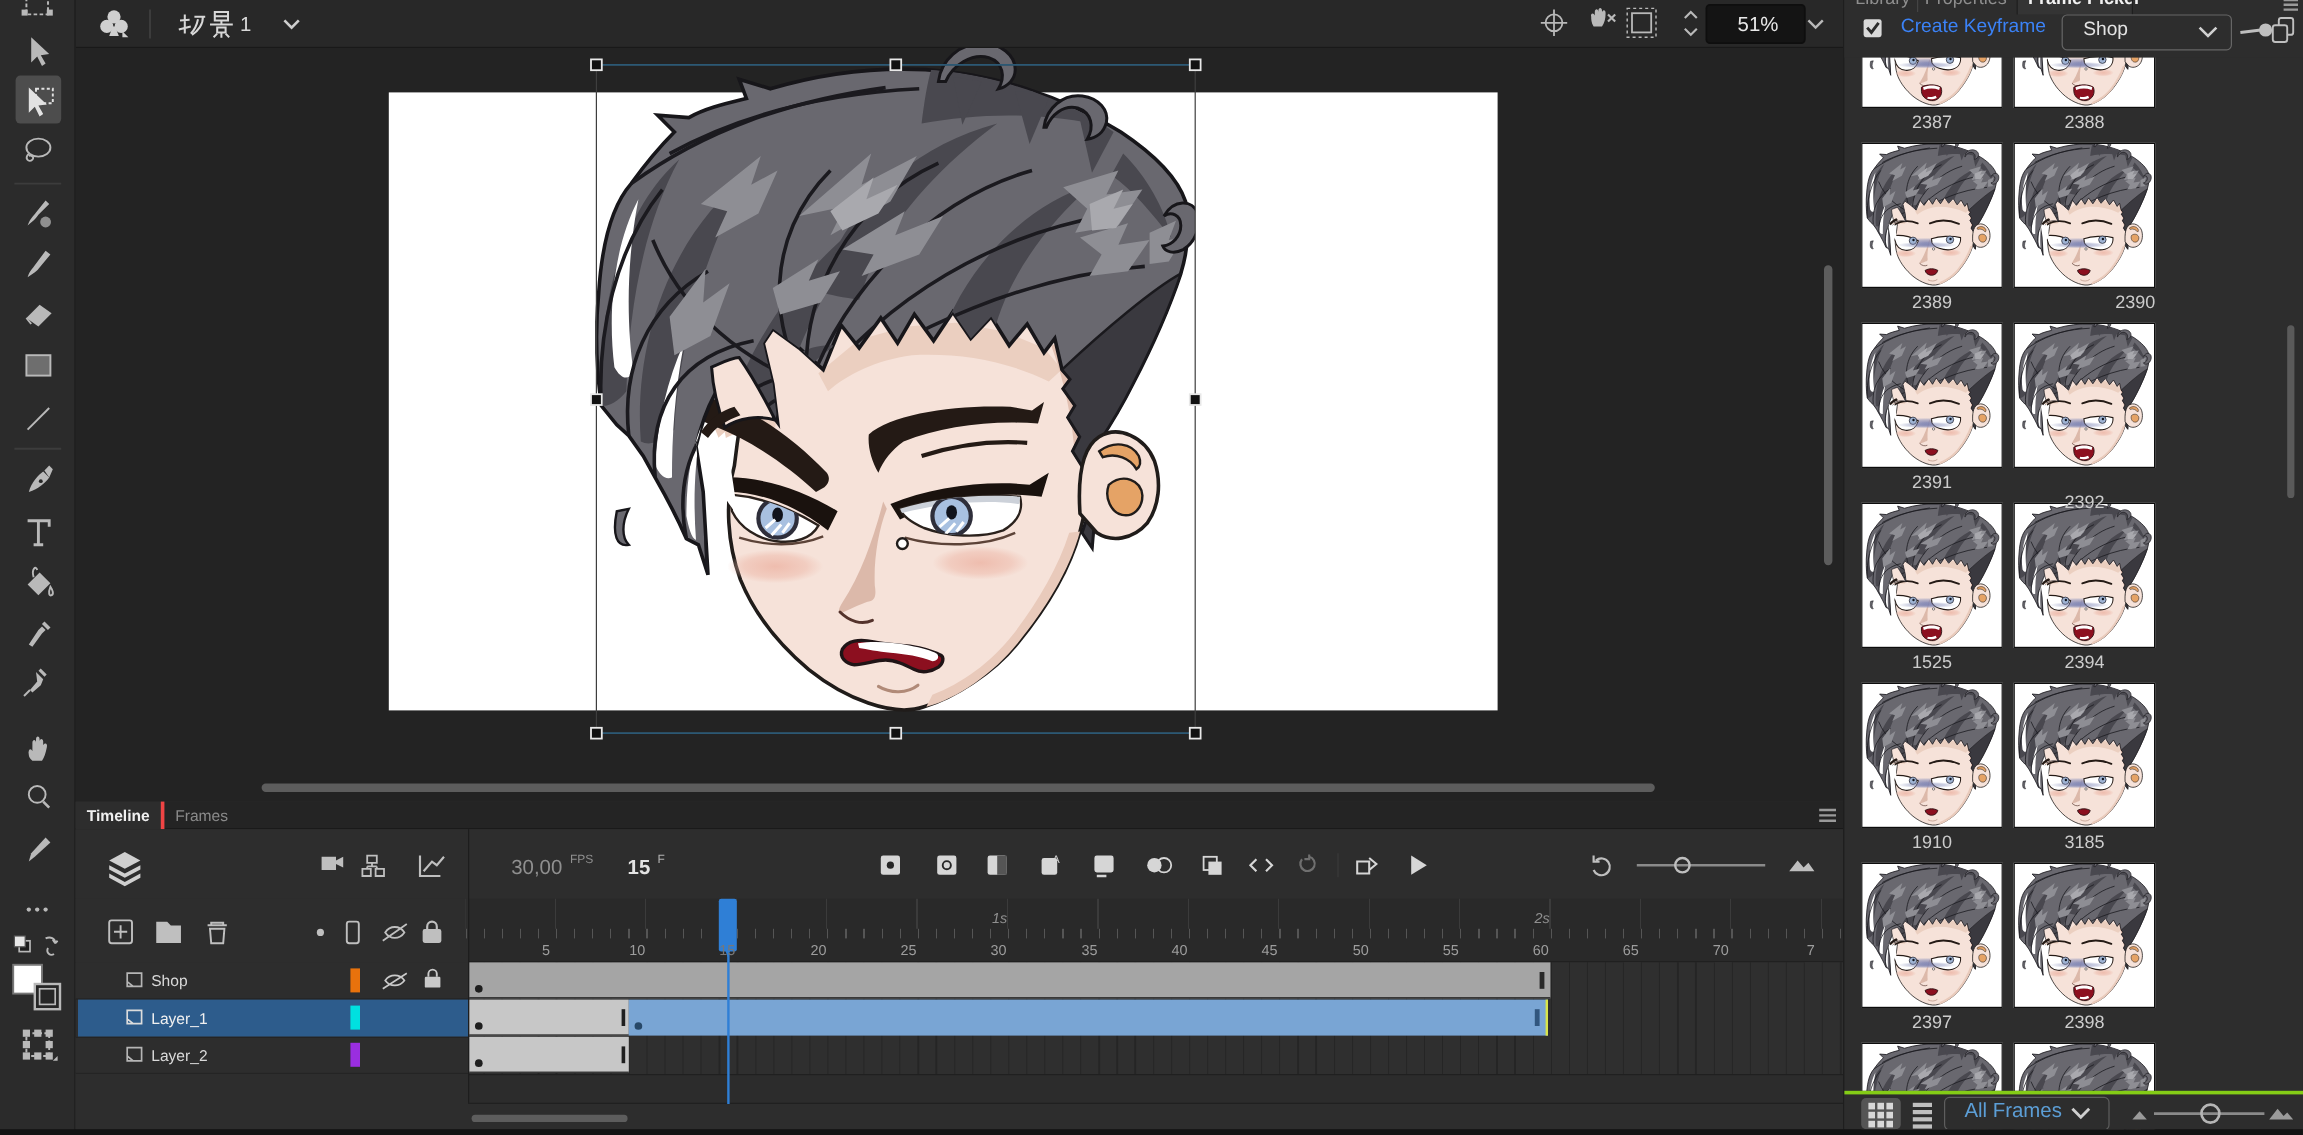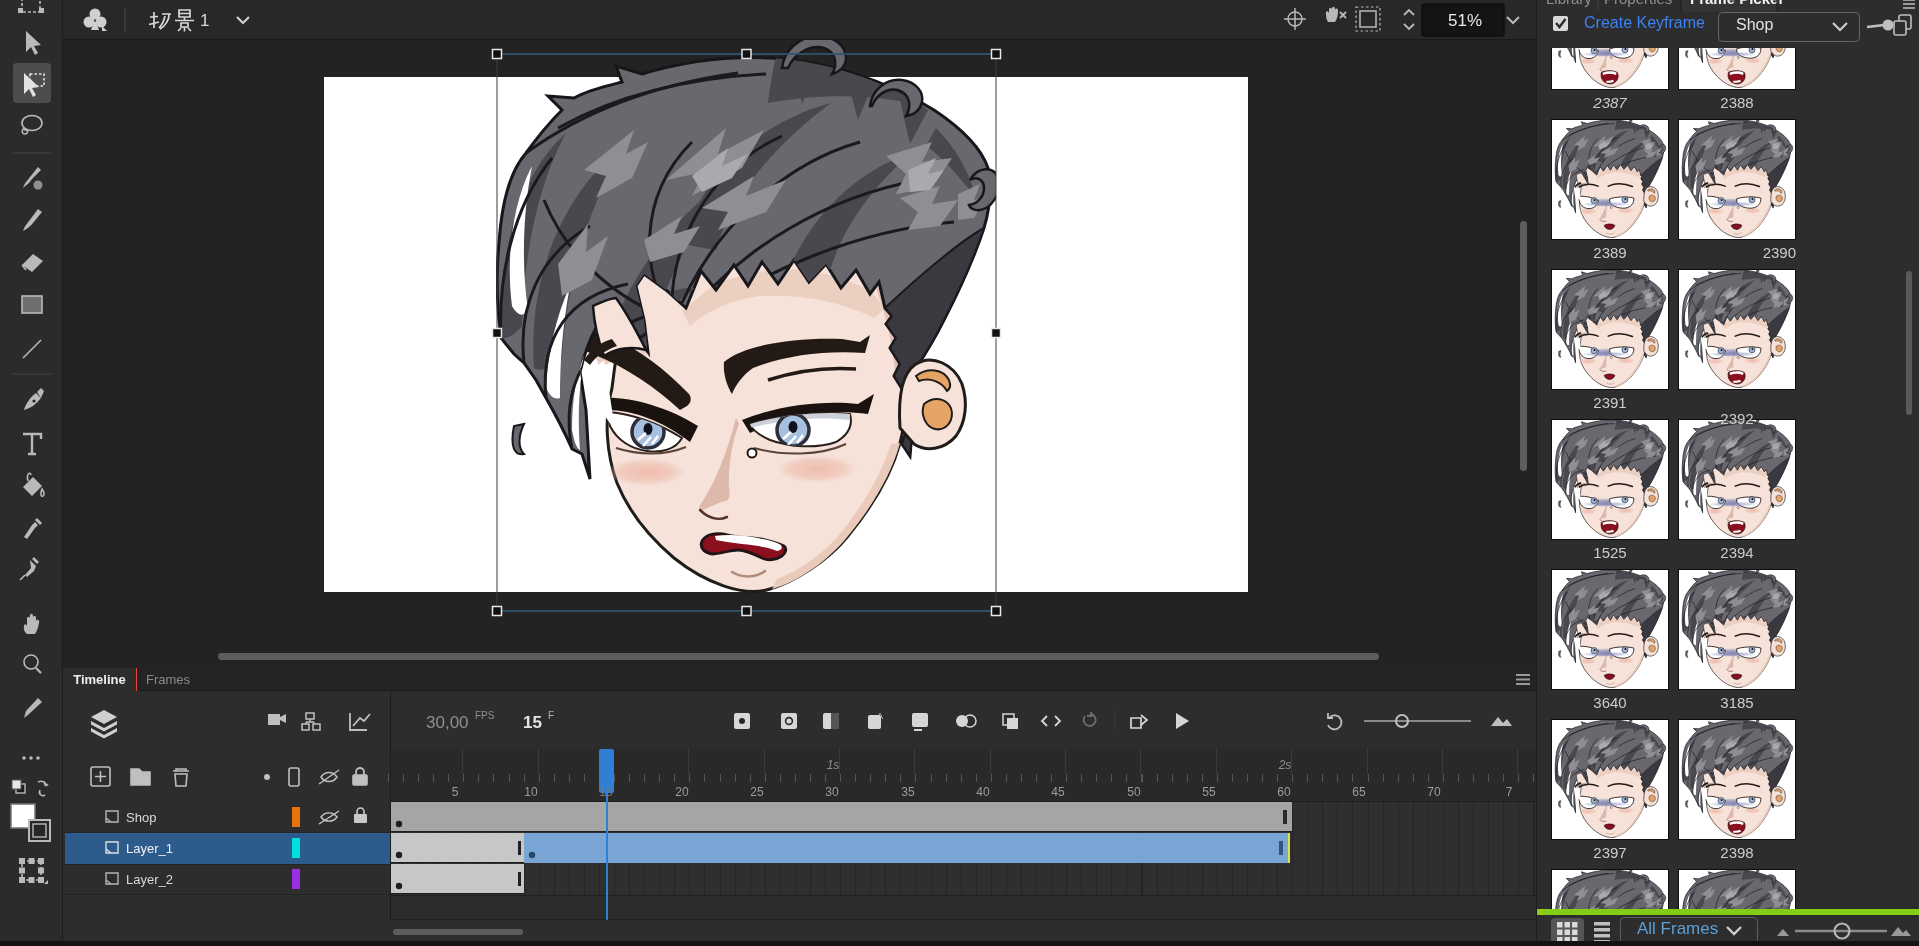--- a/index.html
+++ b/index.html
@@ -385,21 +385,21 @@
           <rect x="28.5" y="877" width="6" height="6"></rect>
           <rect x="38" y="877" width="6" height="6"></rect>
       <path d="M44 884 L48 884 L48 880 Z"></path>
     </g>
   </g>
 </svg>
 </div>
 <div id="timeline" class="abs">
 
   <div class="abs" style="left:0;top:0;width:1473px;height:23px;background:#242424;border-bottom:1px solid #1a1a1a;"></div>
-  <div class="abs" style="left:0;top:0;width:74px;height:23px;background:#2d2d2d;border-right:1px solid #ef4444;color:#efefef;font-weight:bold;font-size:13px;line-height:23px;text-align:center;">Timeline</div>
+  <div class="abs" style="left:0;top:0;width:74px;height:23px;background:#2d2d2d;border-right:3px solid #ef4444;color:#efefef;font-weight:bold;font-size:13px;line-height:23px;text-align:center;">Timeline</div>
   <div class="abs" style="left:75px;top:0;width:60px;height:23px;color:#8a8a8a;font-size:13px;line-height:23px;text-align:center;">Frames</div>
 
   <div class="abs" style="left:0;top:23px;width:1473px;height:58px;background:#2d2d2d;"></div>
 
   <div class="abs" style="left:0;top:81px;width:1473px;height:53px;background:#2d2d2d;"></div>
   <div class="abs" style="left:327px;top:81px;width:1146px;height:53px;background:#292929;border-bottom:1px solid #1f1f1f;"></div>
 
   <div class="abs" style="left:325px;top:81px;width:1148px;height:25px;background:repeating-linear-gradient(90deg,transparent 0 74.35px,#3b3b3b 74.35px 75.35px);"></div>
 
   <div class="abs" style="left:325px;top:106px;width:1148px;height:8px;background:repeating-linear-gradient(90deg,#555 0 1px,transparent 1px 15.07px);"></div>
@@ -576,29 +576,29 @@
         </svg></div>
     <div class="thumb" style="left:141px;top:719px;"><svg width="116" height="119" viewBox="0 0 500 540">
           <use href="#tfaceB"></use>
         </svg></div>
     <div class="thumb" style="left:14px;top:869px;"><svg width="116" height="119" viewBox="0 0 500 540">
           <use href="#tfaceA"></use>
         </svg></div>
     <div class="thumb" style="left:141px;top:869px;"><svg width="116" height="119" viewBox="0 0 500 540">
           <use href="#tfaceB"></use>
         </svg></div>
-    <div class="tlabel" style="left:14px;top:94px;font-style:italic;">2387</div>
+    <div class="tlabel" style="left:14px;top:94px;">2387</div>
     <div class="tlabel" style="left:141px;top:94px;">2388</div>
     <div class="tlabel" style="left:14px;top:244px;">2389</div>
     <div class="tlabel" style="left:141px;top:244px;text-align:right;">2390</div>
     <div class="tlabel" style="left:14px;top:394px;">2391</div>
     <div class="tlabel" style="left:141px;top:394px;margin-top:16px;">2392</div>
     <div class="tlabel" style="left:14px;top:544px;">1525</div>
     <div class="tlabel" style="left:141px;top:544px;">2394</div>
-    <div class="tlabel" style="left:14px;top:694px;">3640</div>
+    <div class="tlabel" style="left:14px;top:694px;">1910</div>
     <div class="tlabel" style="left:141px;top:694px;">3185</div>
     <div class="tlabel" style="left:14px;top:844px;">2397</div>
     <div class="tlabel" style="left:141px;top:844px;">2398</div>
   </div>
 
   <div class="abs" style="left:0;top:0;width:383px;height:48px;background:#2d2d2d;">
     <div class="abs" style="left:144px;top:0;width:96px;height:12px;background:#343434;"></div>
     <div class="abs" style="left:0;top:-10px;width:383px;height:22px;font-size:15px;color:#8e8e8e;">
       <span style="position:absolute;left:9px;">Library</span>
       <span style="position:absolute;left:67px;">Properties</span>
@@ -617,21 +617,21 @@
       <circle cx="351" cy="25" r="5.5" fill="#bfbfbf"></circle>
       <rect x="362" y="15" width="12" height="14" rx="2" fill="none" stroke="#bfbfbf" stroke-width="1.6"></rect>
       <rect x="357" y="21" width="12" height="14" rx="2" fill="#2d2d2d" stroke="#bfbfbf" stroke-width="1.6"></rect>
     </svg>
     <span style="position:absolute;left:47px;top:14px;font-size:16px;color:#3b82f6;">Create Keyframe</span>
     <span style="position:absolute;left:199px;top:16px;font-size:16px;color:#e2e2e2;">Shop</span>
   </div>
 
   <div class="abs" style="left:369px;top:271px;width:6px;height:144px;background:#5a5a5a;border-radius:3px;"></div>
 
-  <div class="abs" style="left:0;top:909px;width:383px;height:32px;background:#2d2d2d;border-top:6px solid #84cc16;">
+  <div class="abs" style="left:0;top:909px;width:383px;height:32px;background:#2d2d2d;border-top:3px solid #84cc16;">
     <div class="abs" style="left:14px;top:3px;width:33px;height:26px;background:#555;border-radius:4px;"></div>
     <svg width="383" height="32" viewBox="0 0 383 32" style="position:absolute;left:0;top:0">
       <g fill="#d9d9d9">
         <rect x="20" y="7" width="5.5" height="5.5"></rect>
           <rect x="27.5" y="7" width="5.5" height="5.5"></rect>
           <rect x="35" y="7" width="5.5" height="5.5"></rect>
         <rect x="20" y="14.5" width="5.5" height="5.5"></rect>
           <rect x="27.5" y="14.5" width="5.5" height="5.5"></rect>
           <rect x="35" y="14.5" width="5.5" height="5.5"></rect>
         <rect x="20" y="22" width="5.5" height="5.5"></rect>

